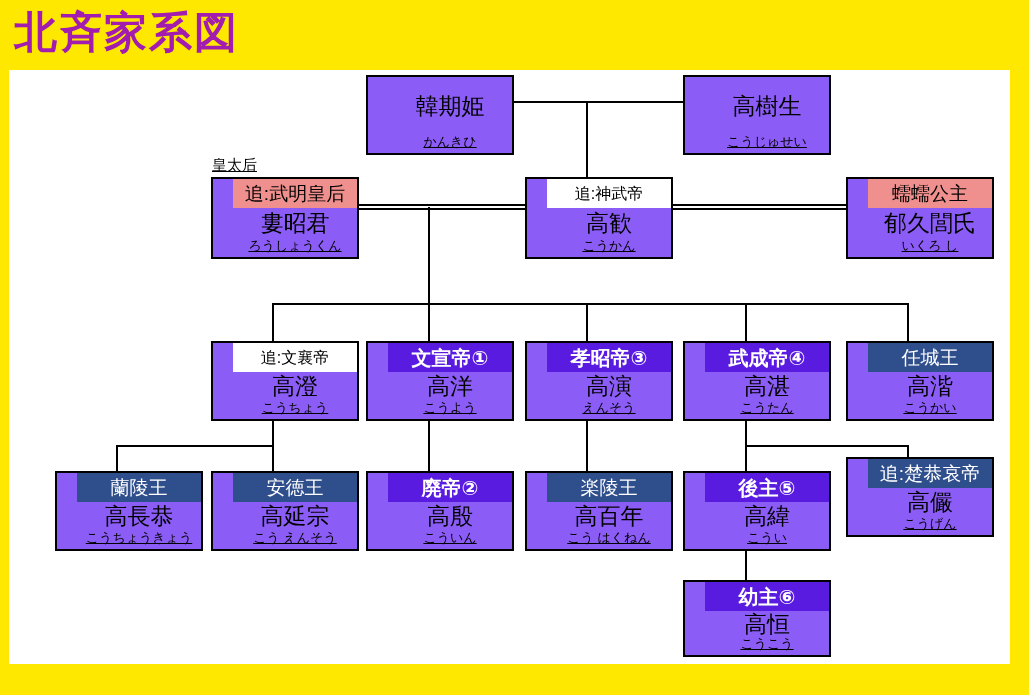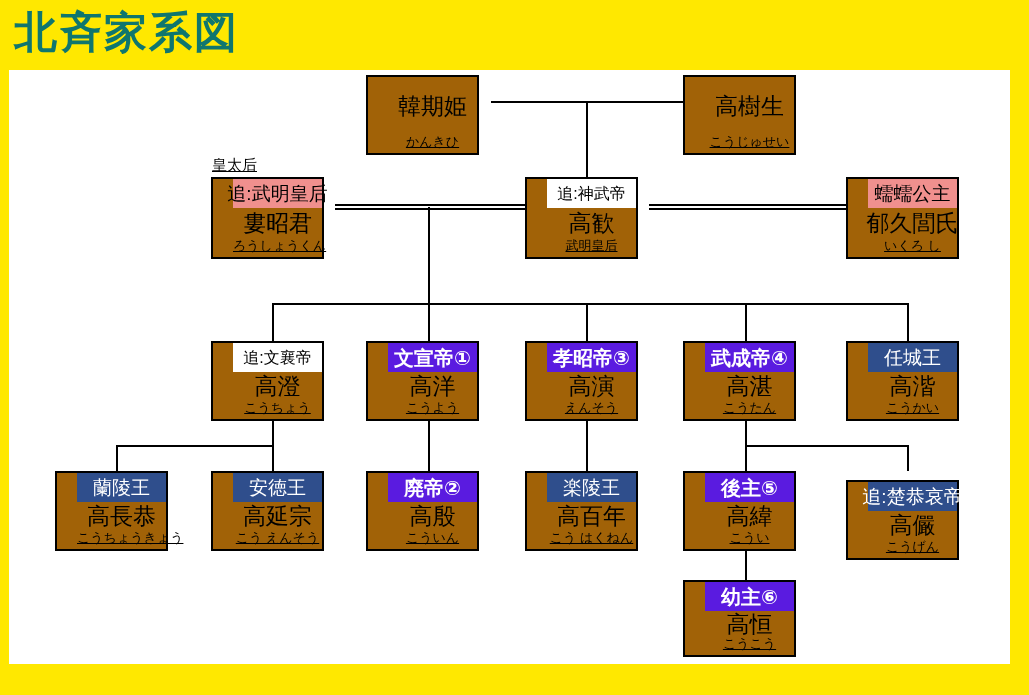--- a/index.html
+++ b/index.html
@@ -8,43 +8,43 @@
     background:#444;
   }
   .stage {
     position:relative;
     width:1029px; height:695px;
     background:var(--c-background, #FFE800);
     overflow:hidden;
   }
   .title {
     position:absolute; left:14px; top:4px;
-    font-size:43px; font-weight:bold; color:#0f766e;
+    font-size:43px; font-weight:bold; color:#a21caf;
     letter-spacing:2px; white-space:nowrap;
   }
   .canvas {
     position:absolute; left:9px; top:70px;
     width:1001px; height:594px;
     background:var(--c-canvas, #FFFFFF);
   }
   .hl, .vl, .mline { position:absolute; z-index:1; }
   .hl { height:2px; background:var(--c-line,#000); }
   .vl { width:2px;  background:var(--c-line,#000); }
   .mline {
     height:6px; box-sizing:border-box;
     border-top:2px solid var(--c-line,#000);
     border-bottom:2px solid var(--c-line,#000);
   }
   .dowager-label {
     position:absolute; left:212px; top:156px; z-index:2;
     font-size:15px; color:#000; text-decoration:underline;
   }
   .node {
-    position:absolute; width:113px; z-index:2;
-    background:#a16207; border:2px solid #000; box-sizing:border-box;
+    position:absolute; width:148px; z-index:2;
+    background:#8b5cf6; border:2px solid #000; box-sizing:border-box;
     display:flex; flex-direction:column; text-align:center;padding-left:20px;
   }
   .node .hdr {
     height:29px; flex:0 0 29px;
     display:flex; align-items:center; justify-content:center;
     font-size:19px; line-height:1; white-space:nowrap;
   }
   .v-purple .hdr { background:var(--c-emperor,#5A1BE0); color:#fff; font-weight:bold; font-size:20px; }
   .v-navy   .hdr { background:var(--c-prince,#2F4E8C);  color:#fff; }
   .v-pink   .hdr { background:var(--c-consort,#F0908E); color:#000; }
@@ -96,21 +96,21 @@
   </div>
 
   <div class="node v-pink" style="left:211px;top:177px;height:82px">
     <div class="hdr">追:武明皇后</div>
     <div class="nm">婁昭君</div>
     <div class="rd">ろうしょうくん</div>
   </div>
   <div class="node v-plain" style="left:525px;top:177px;height:82px">
     <div class="hdr">追:神武帝</div>
     <div class="nm">高歓</div>
-    <div class="rd">武明皇后</div>
+    <div class="rd">こうかん</div>
   </div>
   <div class="node v-pink" style="left:846px;top:177px;height:82px">
     <div class="hdr">蠕蠕公主</div>
     <div class="nm">郁久閭氏</div>
     <div class="rd">いくろ し</div>
   </div>
 
   <div class="node v-plain" style="left:211px;top:341px;height:80px">
     <div class="hdr">追:文襄帝</div>
     <div class="nm">高澄</div>
@@ -155,21 +155,21 @@
   <div class="node v-navy" style="left:525px;top:471px;height:80px">
     <div class="hdr">楽陵王</div>
     <div class="nm">高百年</div>
     <div class="rd">こう はくねん</div>
   </div>
   <div class="node v-purple" style="left:683px;top:471px;height:80px">
     <div class="hdr">後主⑤</div>
     <div class="nm b">高緯</div>
     <div class="rd">こうい</div>
   </div>
-  <div class="node v-navy" style="left:846px;top:480px;height:80px">
+  <div class="node v-navy" style="left:846px;top:457px;height:80px">
     <div class="hdr">追:楚恭哀帝</div>
     <div class="nm">高儼</div>
     <div class="rd">こうげん</div>
   </div>
 
   <div class="node v-purple" style="left:683px;top:580px;height:77px">
     <div class="hdr">幼主⑥</div>
     <div class="nm">高恒</div>
     <div class="rd">こうこう</div>
   </div>

